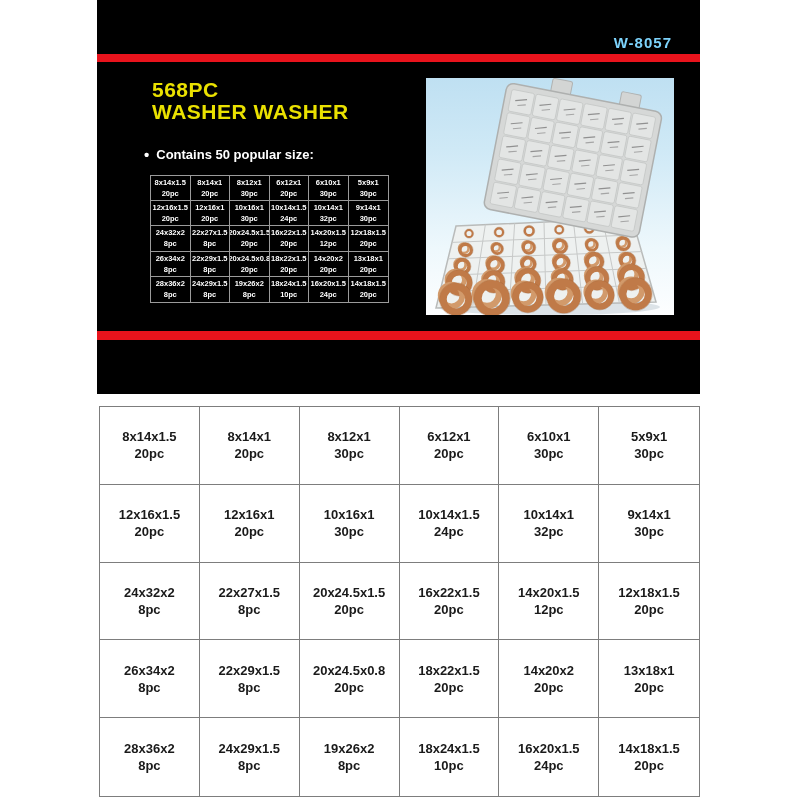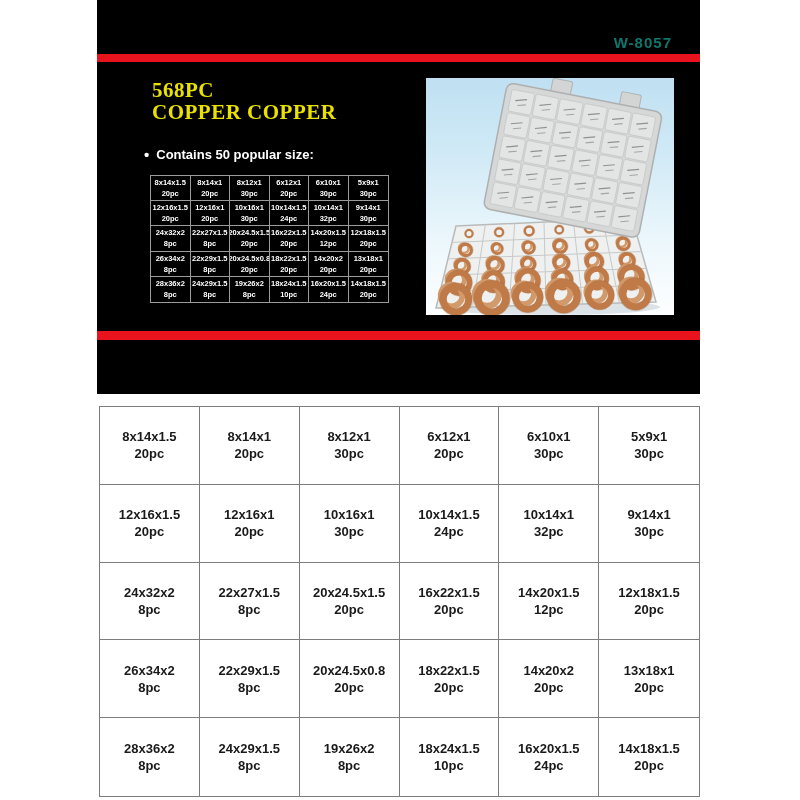--- a/index.html
+++ b/index.html
@@ -9,25 +9,25 @@
     --tbl-border:#7d7d7d;
     --mini-border:#9b9b9b;
   }
   *{margin:0;padding:0;box-sizing:border-box;}
   html,body{background:#ffffff;}
   body{font-family:"Liberation Sans", sans-serif;}
   .page{position:relative;width:800px;height:800px;background:#ffffff;overflow:hidden;}
 
   
   .black-panel{position:absolute;left:97px;top:0;width:603px;height:394px;background:var(--panel);}
-  .model{position:absolute;top:34px;right:28px;color:#0f766e;font-size:15px;font-weight:bold;letter-spacing:1px;}
+  .model{position:absolute;top:34px;right:28px;color:#7dd3fc;font-size:15px;font-weight:bold;letter-spacing:1px;}
   .stripe{position:absolute;left:0;width:100%;background:var(--red);}
   .stripe-top{top:54px;height:8px;}
   .stripe-bottom{top:331px;height:9px;}
-  .title{position:absolute;left:55px;top:79px;color:var(--yellow);font-size:21px;line-height:22px;font-weight:bold;letter-spacing:0.5px;font-family:Liberation Serif, serif;}
+  .title{position:absolute;left:55px;top:79px;color:var(--yellow);font-size:21px;line-height:22px;font-weight:bold;letter-spacing:0.5px;}
   .subtitle{position:absolute;left:47px;top:147px;color:#ffffff;font-size:13px;font-weight:bold;display:flex;align-items:center;gap:7px;}
   .subtitle .bullet{font-size:15px;line-height:13px;}
 
   
   .mini-table{position:absolute;left:53px;top:175px;width:239px;height:128px;
     display:grid;grid-template-columns:repeat(6,1fr);grid-template-rows:repeat(5,1fr);
     border:1px solid var(--mini-border);}
   .mini-table .cell{border-right:1px solid var(--mini-border);border-bottom:1px solid var(--mini-border);
     display:flex;flex-direction:column;align-items:center;justify-content:center;
     color:#ffffff;font-size:7.5px;font-weight:bold;line-height:11px;text-align:center;overflow:hidden;}
@@ -53,21 +53,21 @@
 <body>
 
 <div class="page">
 
   <div class="black-panel">
     <div class="model">W-8057</div>
     <div class="stripe stripe-top"></div>
 
     <div class="title">
       <div>568PC</div>
-      <div>COPPER COPPER</div>
+      <div>WASHER WASHER</div>
     </div>
 
     <div class="subtitle">
       <span class="bullet">•</span>
       <span>Contains 50 popular size:</span>
     </div>
 
     <div class="mini-table">
         <div class="cell">
           <div class="sz">8x14x1.5</div>

